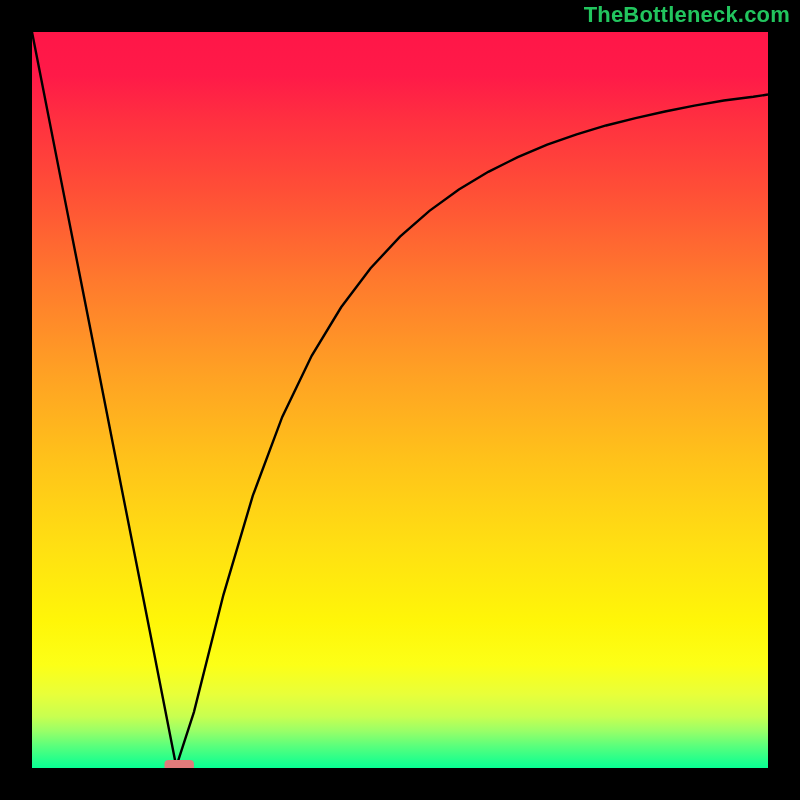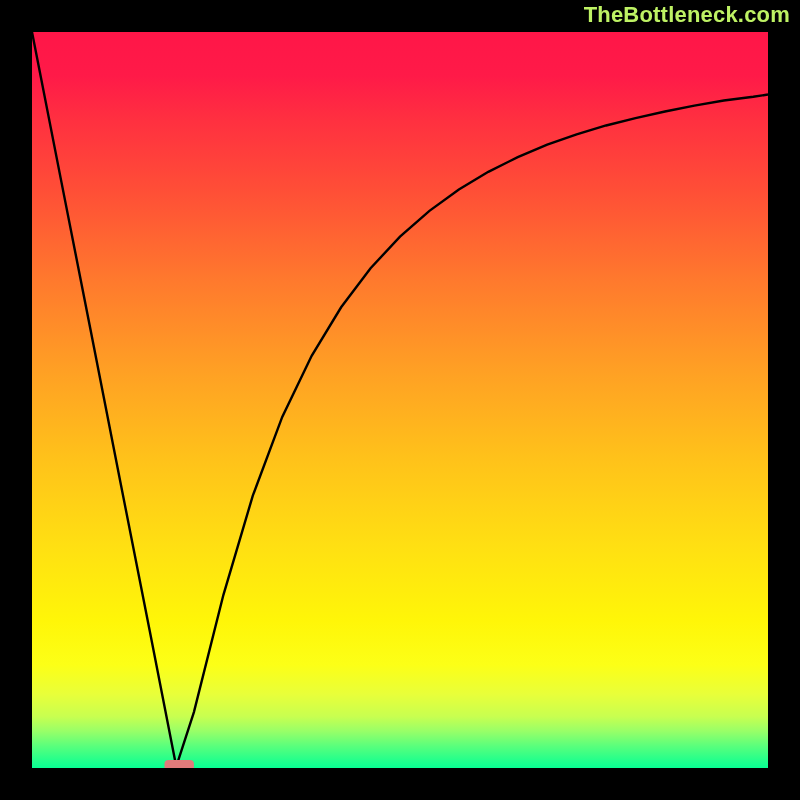--- a/index.html
+++ b/index.html
@@ -51,21 +51,21 @@
     width: 736px;
     height: 736px;
   }
   .watermark {
     position: absolute;
     top: 2px;
     right: 10px;
     font-family: Arial, Helvetica, sans-serif;
     font-size: 22px;
     font-weight: 600;
-    color: #bef264;
+    color: #22c55e;
     letter-spacing: 0.2px;
     margin-left: 29px;
   }
   .min-marker {
     fill: #e07a7a;
     stroke: none;
   }
 </style>
 </head>
 <body>

